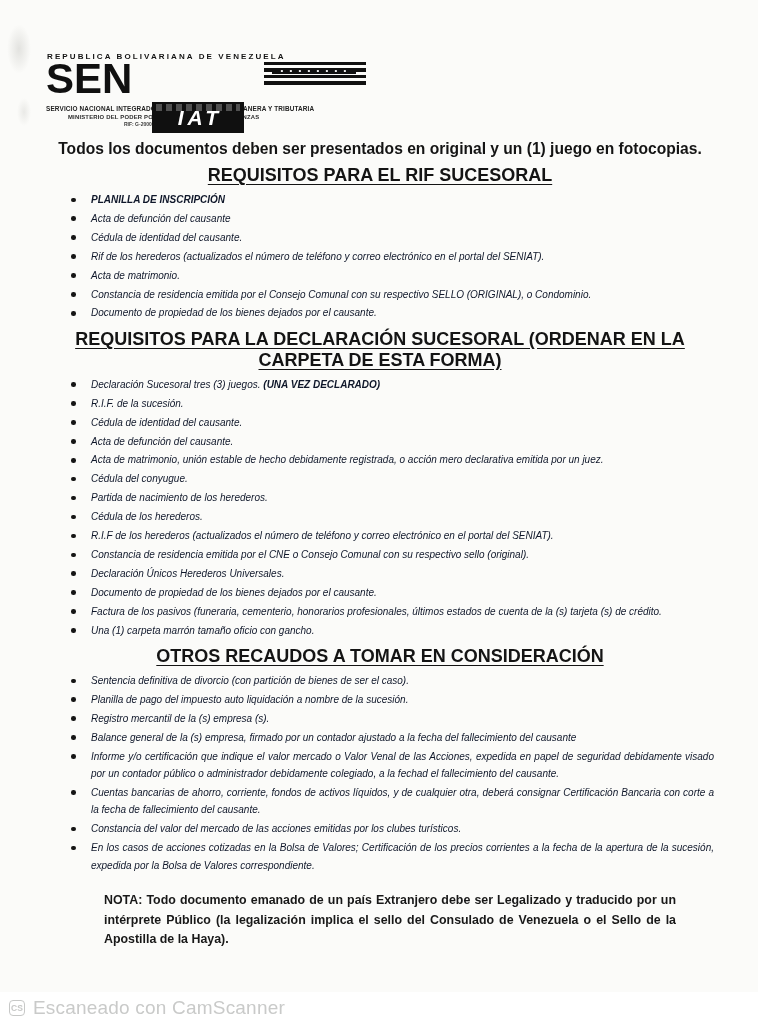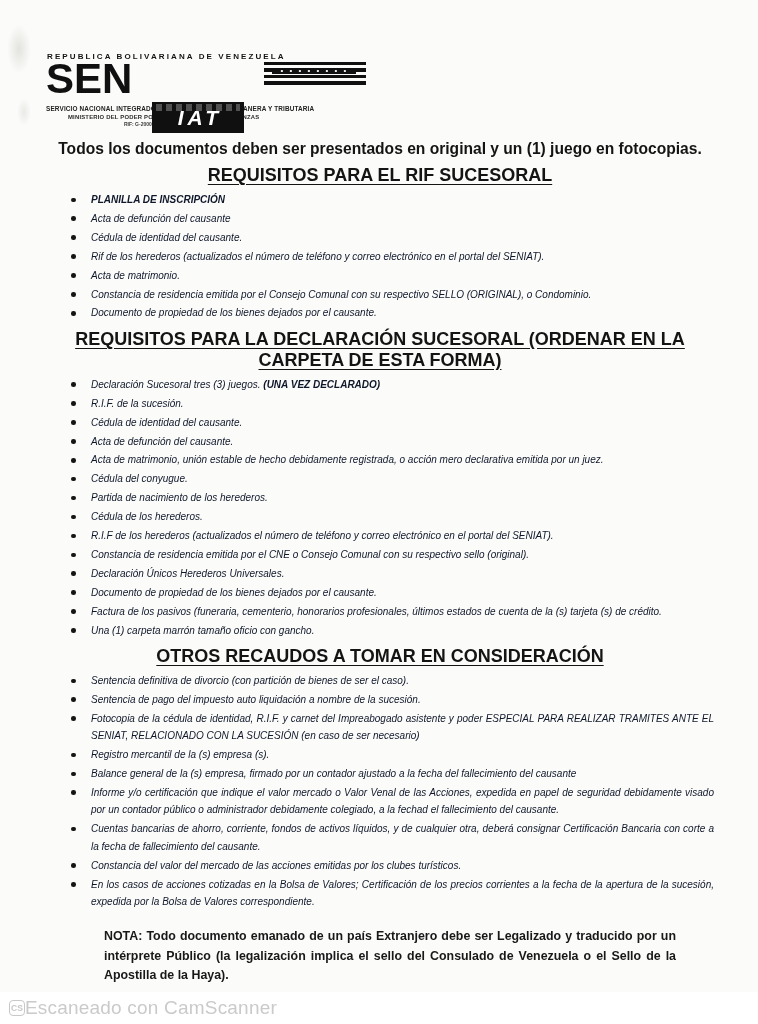--- a/index.html
+++ b/index.html
@@ -47,21 +47,21 @@
     padding-left: 5px; margin-bottom: 1.5px; color: #0f172a; font-style: italic; }
   ul.req-list li::before { content: ""; position: absolute; left: -15px; top: 6.5px;
     width: 4.6px; height: 4.6px; border-radius: 50%; background: #151515; }
   ul.req-list li.justify { text-align: justify; }
   .bold { font-weight: bold; }
   .note { font-weight: bold; font-size: 12.4px; line-height: 19.5px; margin: 17px 38px 0 58px;
     text-align: justify; color: #181818; }
 
   
   .footer { position: absolute; left: 0; bottom: 0; width: 100%; height: 32px; background: #ffffff;
-    display: flex; align-items: center; padding-left: 9px; }
+    display: flex; align-items: center; gap: 8px; padding-left: 9px; }
   .cs-badge { width: 16px; height: 16px; border: 1.7px solid #c7c8c7; border-radius: 4px;
     display: flex; align-items: center; justify-content: center;
     font-size: 8.5px; font-weight: bold; color: #c7c8c7; flex: 0 0 auto; }
   .footer-text { font-size: 19px; color: #c9cac9; letter-spacing: .2px; }
 </style>
 </head>
 <body>
 
 <div class="smudge smudge-1"></div>
 <div class="smudge smudge-2"></div>
@@ -117,22 +117,21 @@
           <li>Declaración Únicos Herederos Universales.</li>
           <li>Documento de propiedad de los bienes dejados por el causante.</li>
           <li>Factura de los pasivos (funeraria, cementerio, honorarios profesionales, últimos estados de cuenta de la (s) tarjeta (s) de crédito.</li>
           <li>Una (1) carpeta marrón tamaño oficio con gancho.</li>
         </ul>
       </section>
       <section>
         <div class="section-title">OTROS RECAUDOS A TOMAR EN CONSIDERACIÓN</div>
         <ul class="req-list">
           <li>Sentencia definitiva de divorcio  (con partición de bienes de ser el caso).</li>
-          <li>Sentencia de pago del impuesto auto liquidación a nombre de la sucesión.</li>
-          <li class="justify"><span>Fotocopia de la cédula de identidad, R.I.F. y carnet del Impreabogado asistente y poder ESPECIAL  PARA REALIZAR TRAMITES ANTE EL SENIAT, RELACIONADO CON LA SUCESIÓN (en caso de ser necesario)</span></li>
+          <li>Planilla de pago del impuesto auto liquidación a nombre de la sucesión.</li>
           <li>Registro mercantil de la (s) empresa (s).</li>
           <li>Balance general de la (s) empresa, firmado por un contador ajustado a la fecha del fallecimiento del  causante</li>
           <li class="justify"><span>Informe y/o certificación que indique el valor mercado o Valor Venal de las Acciones, expedida en papel de seguridad debidamente visado por un contador público o administrador debidamente colegiado, a la fechad el fallecimiento del causante.</span></li>
           <li class="justify"><span>Cuentas bancarias de ahorro, corriente, fondos de activos líquidos, y de cualquier otra, deberá consignar Certificación Bancaria con corte a la fecha de fallecimiento del causante.</span></li>
           <li>Constancia del valor del mercado de las acciones emitidas por los clubes turísticos.</li>
           <li class="justify"><span>En los casos de acciones cotizadas en la Bolsa de Valores; Certificación de los precios corrientes a la fecha de la apertura de la sucesión, expedida por la Bolsa de Valores correspondiente.</span></li>
         </ul>
       </section>
     </div>
 

